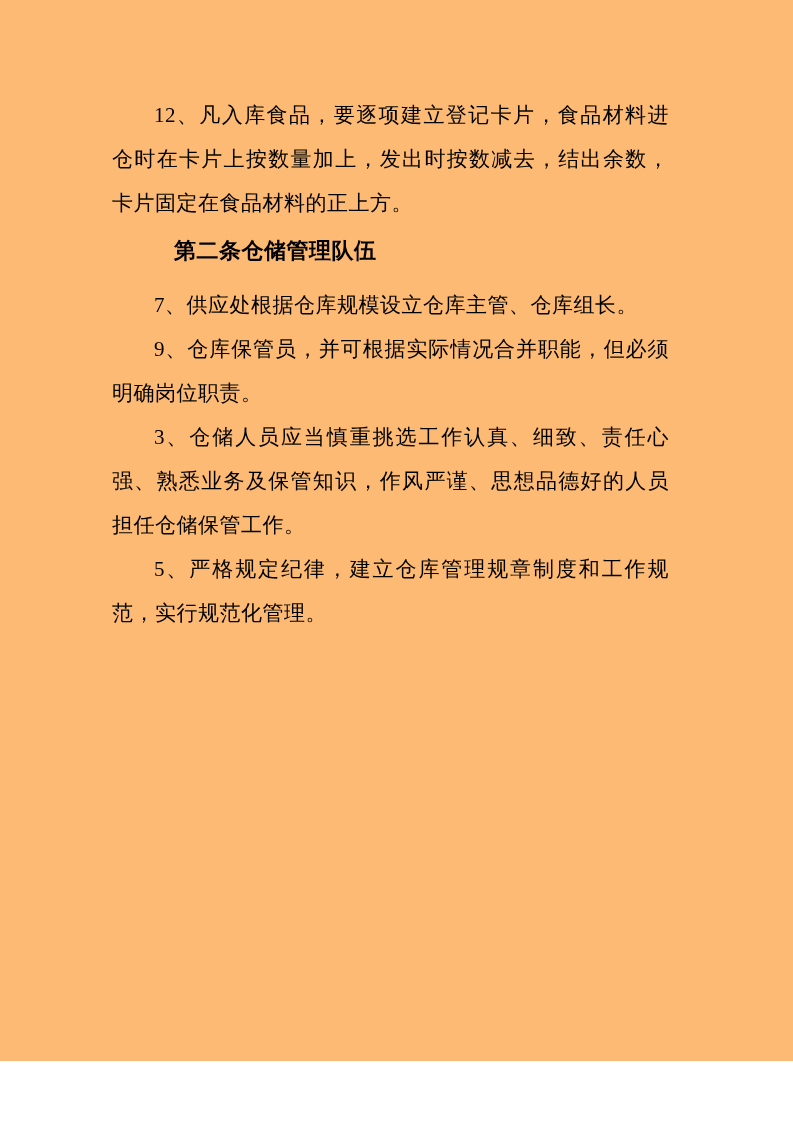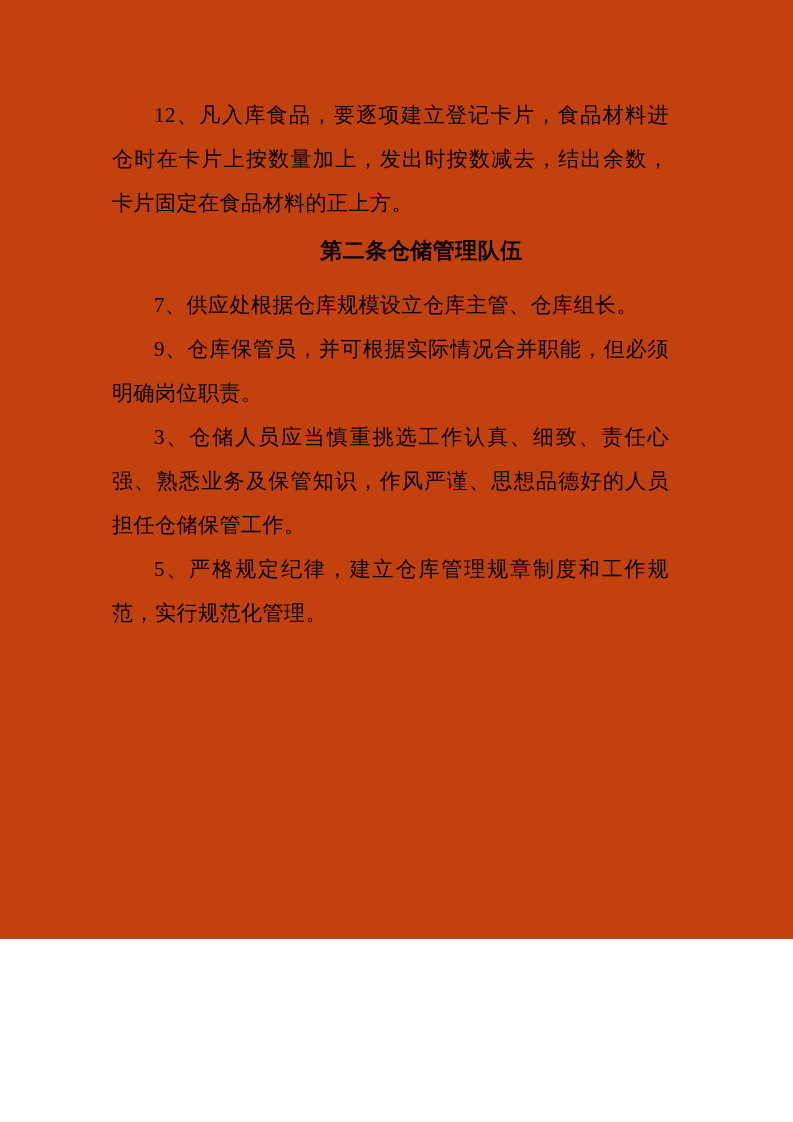--- a/index.html
+++ b/index.html
@@ -3,22 +3,22 @@
 <meta charset="utf-8">
 <style>
   html, body {
     margin: 0;
     padding: 0;
     background: #ffffff;
   }
   .page {
     position: relative;
     width: 793px;
-    height: 939px;
-    background: #c2410c;
+    height: 1061px;
+    background: #fdba74;
     overflow: hidden;
     font-family: "Liberation Serif", "DejaVu Serif", serif;
     color: #000000;
   }
   .content {
     position: absolute;
     left: 112px;
     top: 93px;
     width: 557px;
   }
@@ -32,21 +32,20 @@
     letter-spacing: 0.5px;
     word-break: break-all;
   }
   .heading {
     margin: 4px 0 10px 0;
     font-size: 22px;
     font-weight: bold;
     line-height: 44px;
     text-indent: 62px;
     letter-spacing: 0.5px;
-    text-align: center;
   }
   .page-number {
     position: absolute;
     top: 1074px;
     left: 0;
     width: 100%;
     text-align: right;
     font-size: 13px;
     line-height: 16px;
     color: #222222;

